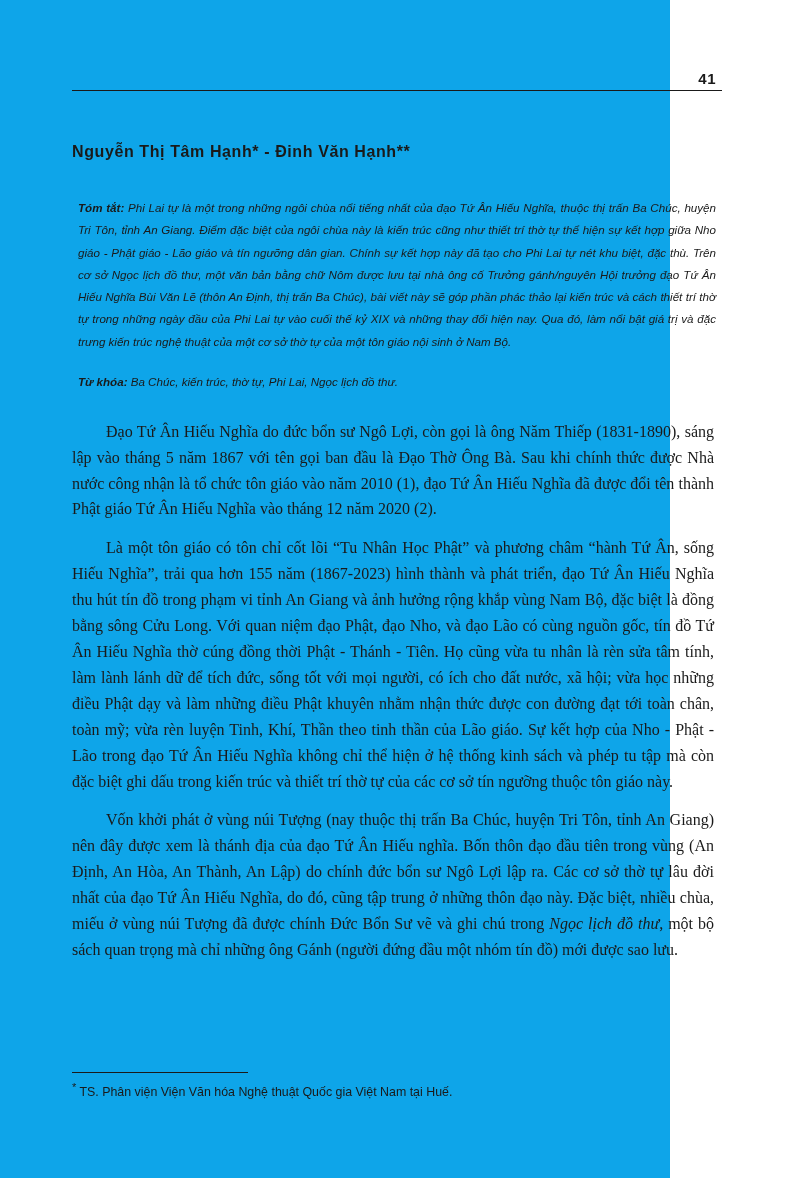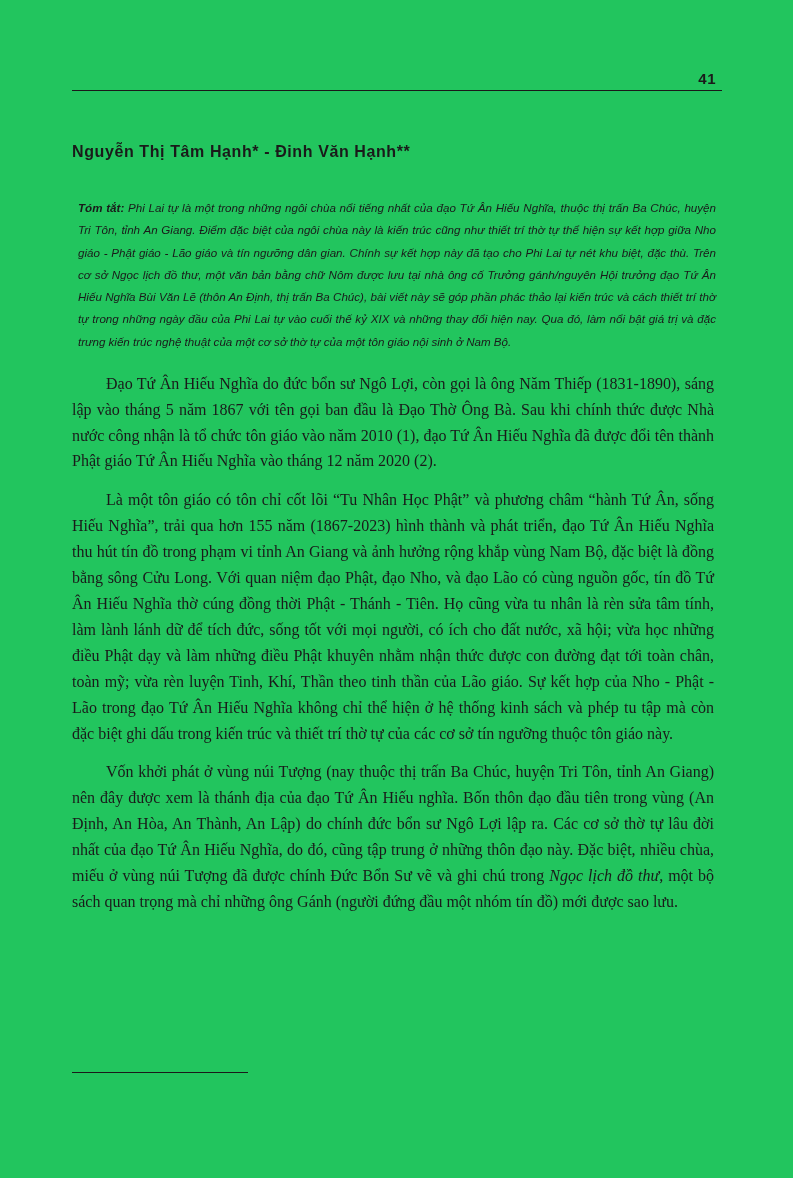--- a/index.html
+++ b/index.html
@@ -11,23 +11,23 @@
     width: 793px;
     height: 1178px;
     font-family: "Liberation Serif", serif;
     color: #1a1a1a;
     position: relative;
     overflow: hidden;
   }
   .page {
     position: absolute;
     top: 0; left: 0;
-    width: 793px;
+    width: 670px;
     height: 1178px;
-    background: #22c55e;
+    background: #0ea5e9;
   }
   .content {
     position: absolute;
     left: 72px;
     top: 70px;
     width: 650px;
   }
   .page-number-row {
     text-align: right;
     font-family: "Liberation Sans", sans-serif;
@@ -131,25 +131,27 @@
   <div class="content">
 
     <div class="page-number-row">41</div>
     <div class="rule"></div>
 
 
     <div class="authors">Nguyễn Thị Tâm Hạnh* - Đinh Văn Hạnh**</div>
 
     <div class="abstract"><b>Tóm tắt:</b><span> Phi Lai tự là một trong những ngôi chùa nổi tiếng nhất của đạo Tứ Ân Hiếu Nghĩa, thuộc thị trấn Ba Chúc, huyện Tri Tôn, tỉnh An Giang. Điểm đặc biệt của ngôi chùa này là kiến trúc cũng như thiết trí thờ tự thể hiện sự kết hợp giữa Nho giáo - Phật giáo - Lão giáo và tín ngưỡng dân gian. Chính sự kết hợp này đã tạo cho Phi Lai tự nét khu biệt, đặc thù. Trên cơ sở Ngọc lịch đồ thư, một văn bản bằng chữ Nôm được lưu tại nhà ông cố Trưởng gánh/nguyên Hội trưởng đạo Tứ Ân Hiếu Nghĩa Bùi Văn Lẽ (thôn An Định, thị trấn Ba Chúc), bài viết này sẽ góp phần phác thảo lại kiến trúc và cách thiết trí thờ tự trong những ngày đầu của Phi Lai tự vào cuối thế kỷ XIX và những thay đổi hiện nay. Qua đó, làm nổi bật giá trị và đặc trưng kiến trúc nghệ thuật của một cơ sở thờ tự của một tôn giáo nội sinh ở Nam Bộ.</span></div>
 
+    <div class="keywords"><b>Từ khóa:</b><span> Ba Chúc, kiến trúc, thờ tự, Phi Lai, Ngọc lịch đồ thư.</span></div>
 
 
     <p class="body">Đạo Tứ Ân Hiếu Nghĩa do đức bổn sư Ngô Lợi, còn gọi là ông Năm Thiếp (1831-1890), sáng lập vào tháng 5 năm 1867 với tên gọi ban đầu là Đạo Thờ Ông Bà. Sau khi chính thức được Nhà nước công nhận là tổ chức tôn giáo vào năm 2010 (1), đạo Tứ Ân Hiếu Nghĩa đã được đổi tên thành Phật giáo Tứ Ân Hiếu Nghĩa vào tháng 12 năm 2020 (2).</p>
     <p class="body">Là một tôn giáo có tôn chỉ cốt lõi “Tu Nhân Học Phật” và phương châm “hành Tứ Ân, sống Hiếu Nghĩa”, trải qua hơn 155 năm (1867-2023) hình thành và phát triển, đạo Tứ Ân Hiếu Nghĩa thu hút tín đồ trong phạm vi tỉnh An Giang và ảnh hưởng rộng khắp vùng Nam Bộ, đặc biệt là đồng bằng sông Cửu Long. Với quan niệm đạo Phật, đạo Nho, và đạo Lão có cùng nguồn gốc, tín đồ Tứ Ân Hiếu Nghĩa thờ cúng đồng thời Phật - Thánh - Tiên. Họ cũng vừa tu nhân là rèn sửa tâm tính, làm lành lánh dữ để tích đức, sống tốt với mọi người, có ích cho đất nước, xã hội; vừa học những điều Phật dạy và làm những điều Phật khuyên nhằm nhận thức được con đường đạt tới toàn chân, toàn mỹ; vừa rèn luyện Tinh, Khí, Thần theo tinh thần của Lão giáo. Sự kết hợp của Nho - Phật - Lão trong đạo Tứ Ân Hiếu Nghĩa không chỉ thể hiện ở hệ thống kinh sách và phép tu tập mà còn đặc biệt ghi dấu trong kiến trúc và thiết trí thờ tự của các cơ sở tín ngưỡng thuộc tôn giáo này.</p>
     <p class="body"><span>Vốn khởi phát ở vùng núi Tượng (nay thuộc thị trấn Ba Chúc, huyện Tri Tôn, tỉnh An Giang) nên đây được xem là thánh địa của đạo Tứ Ân Hiếu nghĩa. Bốn thôn đạo đầu tiên trong vùng (An Định, An Hòa, An Thành, An Lập) do chính đức bổn sư Ngô Lợi lập ra. Các cơ sở thờ tự lâu đời nhất của đạo Tứ Ân Hiếu Nghĩa, do đó, cũng tập trung ở những thôn đạo này. Đặc biệt, nhiều chùa, miếu ở vùng núi Tượng đã được chính Đức Bổn Sư vẽ và ghi chú trong </span><span class="it">Ngọc lịch đồ thư</span><span>, một bộ sách quan trọng mà chỉ những ông Gánh (người đứng đầu một nhóm tín đồ) mới được sao lưu.</span></p>
 
   </div>
 
   <div class="footnotes">
     <div class="footnote-rule"></div>
+    <p class="footnote"><span class="mark">*</span> <span>TS. Phân viện Viện Văn hóa Nghệ thuật Quốc gia Việt Nam tại Huế.</span></p>
   </div>
 
 </div>
 
 </body></html>

